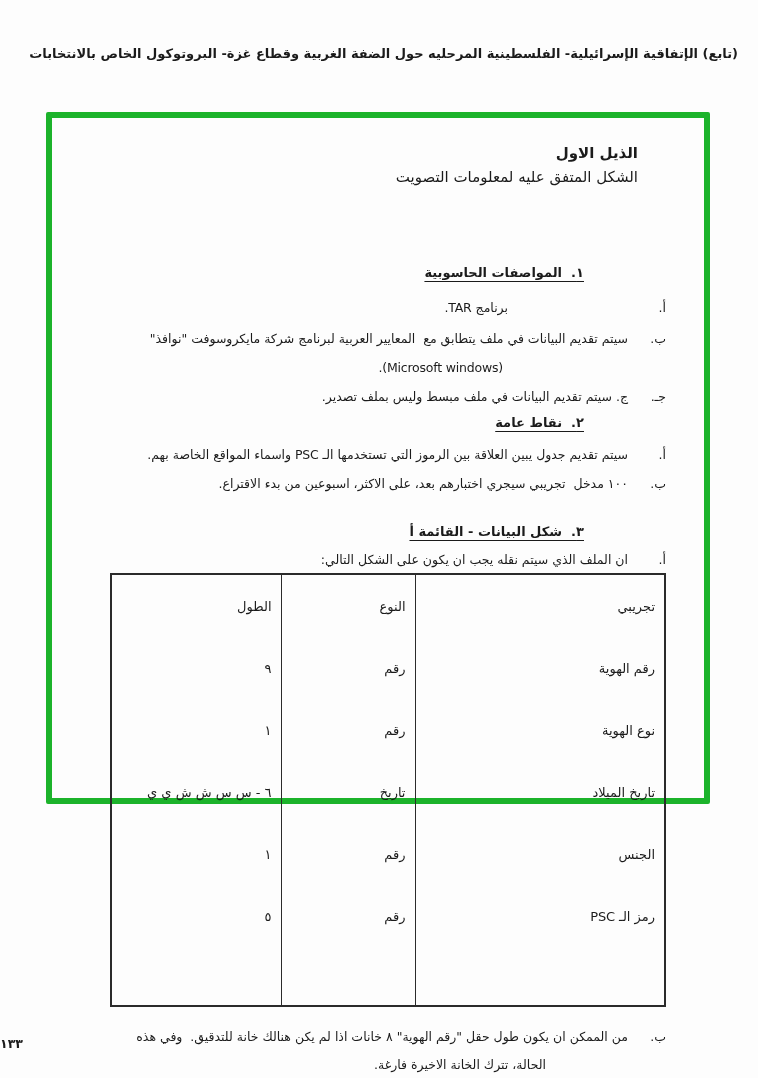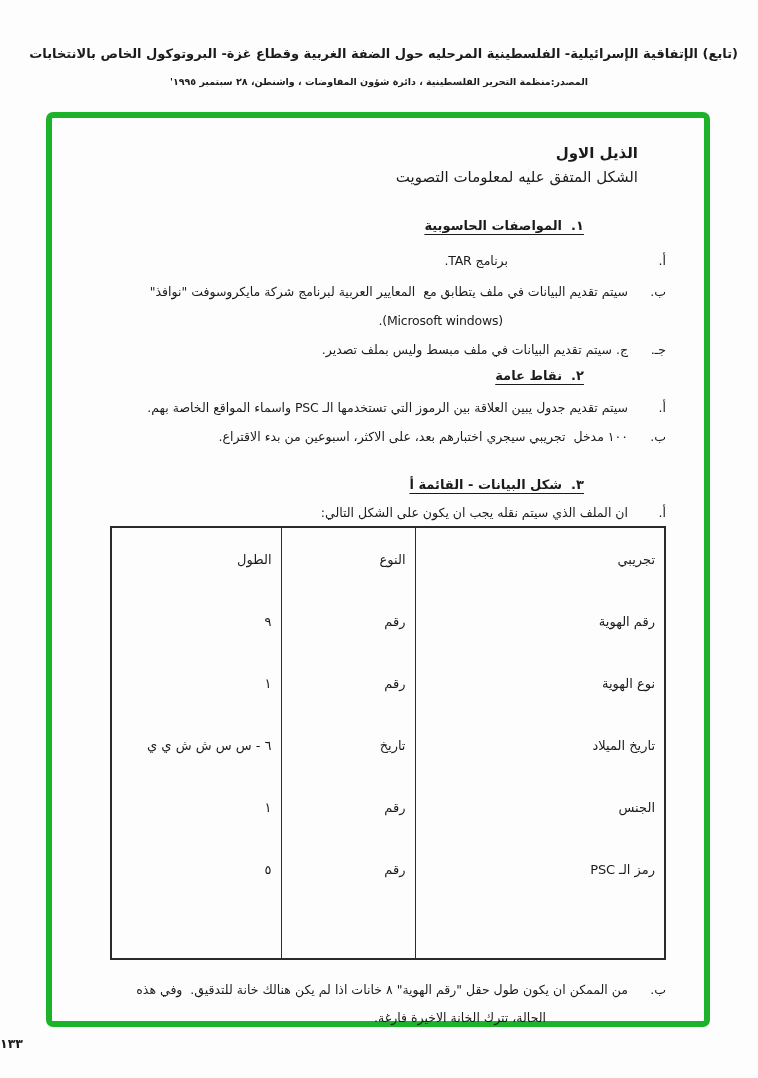--- a/index.html
+++ b/index.html
@@ -18,43 +18,43 @@
     text-align:right; font-size:13px; font-weight:bold;
     white-space:nowrap; letter-spacing:-0.3px;
   }
   .hdr2 {
     position:absolute; top:76px; left:20px; right:20px;
     text-align:center; font-size:9.5px; font-weight:bold;
     letter-spacing:-0.2px;
   }
   .frame {
     position:absolute; left:46px; top:112px;
-    width:664px; height:915px;
-    border:6px solid #1cb32b; border-radius:7px;
+    width:664px; height:692px;
+    border:6px solid #1cb32b; border-radius:2px;
     box-sizing:border-box;
   }
   .content {
     position:absolute; inset:0;
     padding:26px 38px 0 40px;
   }
   .doc-title {
     margin:0 28px 0 0; text-align:right;
     font-size:15px; font-weight:bold;
   }
   .doc-subtitle {
     margin:6px 28px 16px 0; text-align:right;
     font-size:15px; font-weight:normal;
   }
   .sec-heading {
     text-align:right; padding-right:82px;
     font-size:13px; font-weight:bold;
     text-decoration:underline; text-underline-offset:4px;
     white-space:pre; letter-spacing:-0.2px;
   }
-  .sec-heading.h1 { margin-top:32px; }
+  .sec-heading.h1 { margin-top:79px; }
   .sec-heading.h2 { margin-top:4px; }
   .sec-heading.h3 { margin-top:26px; }
   .item {
     display:flex; align-items:flex-start;
     font-size:12.5px; line-height:29px; letter-spacing:-0.2px;
   }
   .item .marker { flex:0 0 38px; white-space:pre; }
   .item .itext { flex:1 1 auto; min-width:0; }
   .ln { white-space:pre; }
   .indent-tar  { padding-right:120px; }
@@ -88,21 +88,20 @@
     position:absolute; top:1036px; left:0; right:0;
     text-align:left; font-size:12.5px; font-weight:bold;
   }
 </style>
 </head>
 <body>
 
 <div class="page">
 
   <div class="hdr1">(تابع) الإتفاقية الإسرائيلية- الفلسطينية المرحليه حول الضفة الغربية وقطاع غزة- البروتوكول الخاص بالانتخابات</div>
-  <div class="hdr2">المصدر:منظمة التحرير الفلسطينية ، دائرة شؤون المفاوضات ، واشنطن، ٢٨ سبتمبر ١٩٩٥'</div>
 
   <div class="frame">
     <div class="content">
 
       <div class="doc-title">الذيل الاول</div>
       <div class="doc-subtitle">الشكل المتفق عليه لمعلومات التصويت</div>
 
       <div class="sec-heading h1">١.  المواصفات الحاسوبية</div>
 
       <div class="item mt13">

